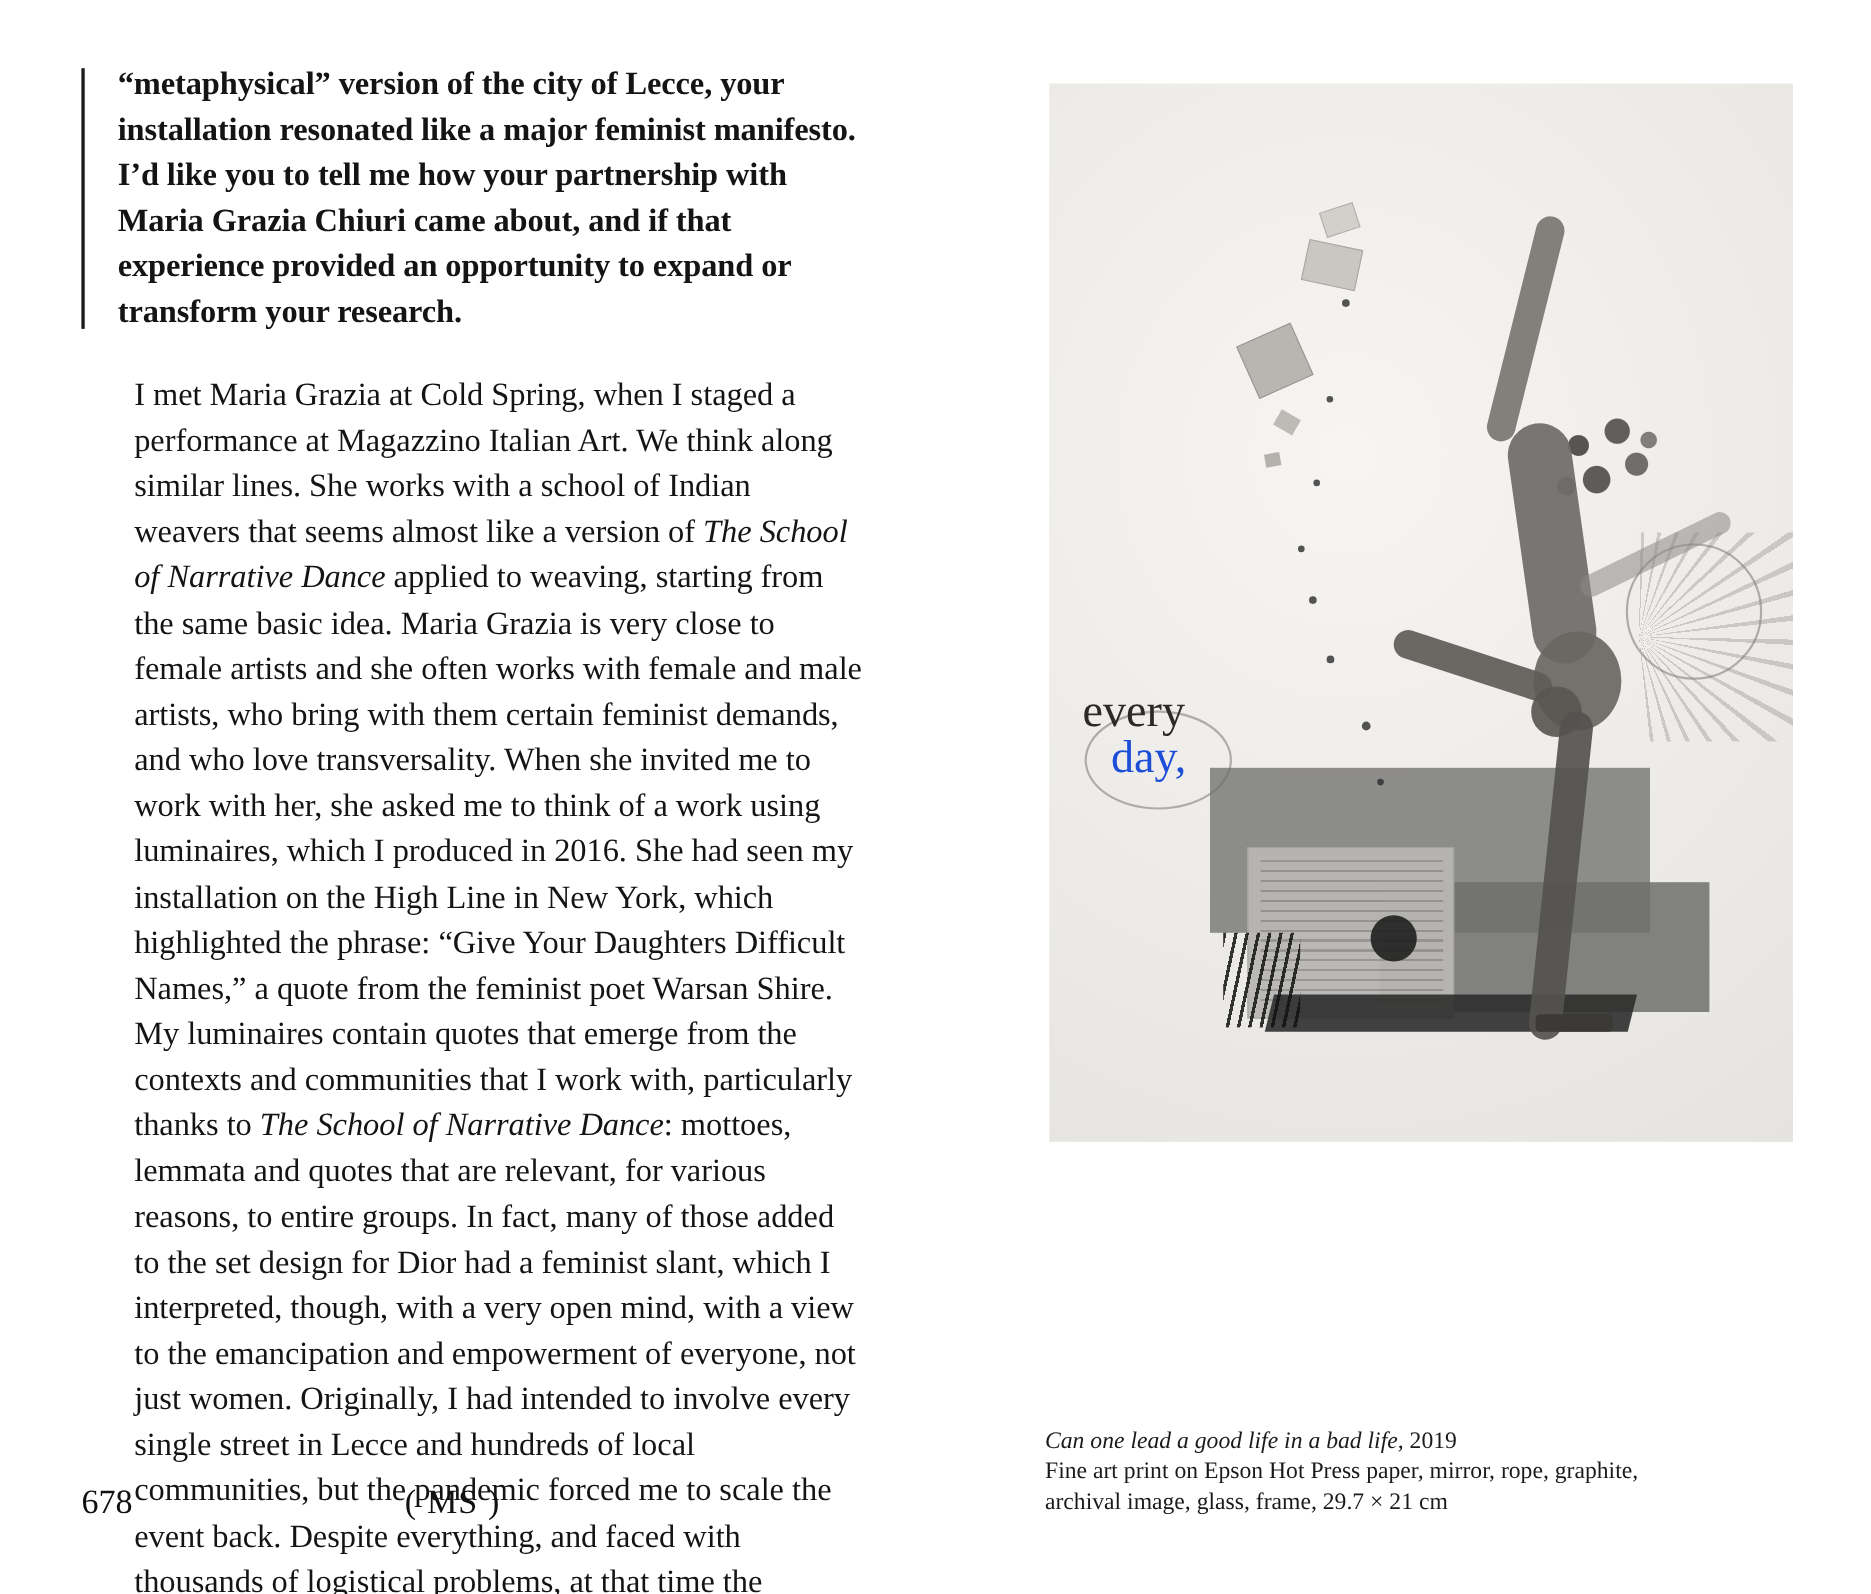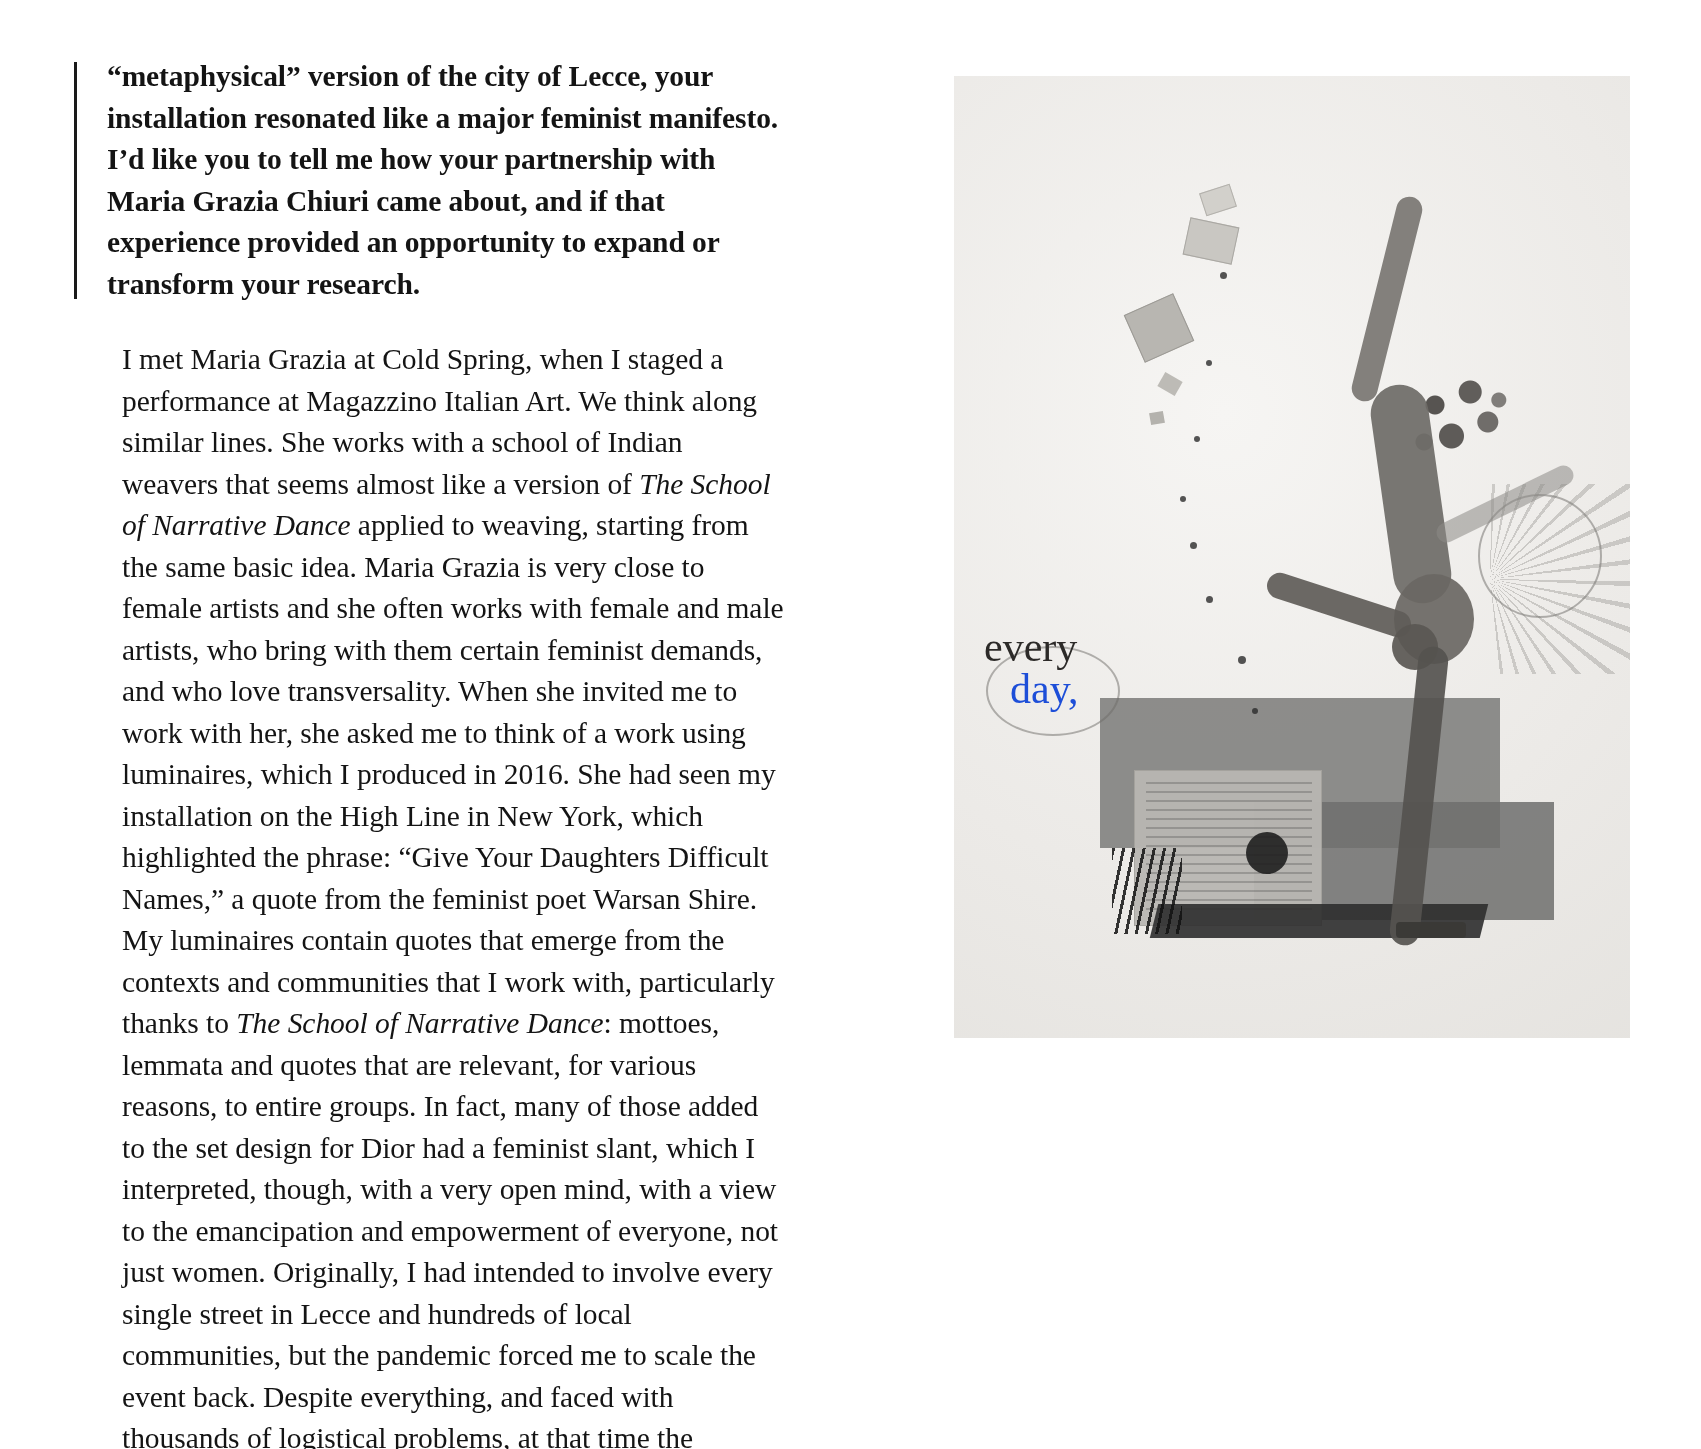--- a/index.html
+++ b/index.html
@@ -296,20 +296,24 @@
     <div class="question-block">
       <div class="question-rule"></div>
       <div class="question-text">“metaphysical” version of the city of Lecce, your installation resonated like a major feminist manifesto. I’d like you to tell me how your partnership with Maria Grazia Chiuri came about, and if that experience provided an opportunity to expand or transform your research.</div>
     </div>
 
     <div class="body-text">
       <span>I met Maria Grazia at Cold Spring, when I staged a performance at Magazzino Italian Art. We think along similar lines. She works with a school of Indian weavers that seems almost like a version of </span><i class="italic">The School of Narrative Dance</i><span> applied to weaving, starting from the same basic idea. Maria Grazia is very close to female artists and she often works with female and male artists, who bring with them certain feminist demands, and who love transversality. When she invited me to work with her, she asked me to think of a work using luminaires, which I produced in 2016. She had seen my installation on the High Line in New York, which highlighted the phrase: “Give Your Daughters Difficult Names,” a quote from the feminist poet Warsan Shire. My luminaires contain quotes that emerge from the contexts and communities that I work with, particularly thanks to </span><i class="italic">The School of Narrative Dance</i><span>: mottoes, lemmata and quotes that are relevant, for various reasons, to entire groups. In fact, many of those added to the set design for Dior had a feminist slant, which I interpreted, though, with a very open mind, with a view to the emancipation and empowerment of everyone, not just women. Originally, I had intended to involve every single street in Lecce and hundreds of local communities, but the pandemic forced me to scale the event back. Despite everything, and faced with thousands of logistical problems, at that time the “promise” was kept that I was looking for from</span>
     </div>
   </div>
 
+  <div class="footer-row">
+    <div class="folio">678</div>
+    <div class="running-mark">( MS )</div>
+  </div>
 
   <div class="right-col">
     <div class="plate">
       <div class="paper"></div>
 
       <div class="sh grey-block-a"></div>
       <div class="sh grey-block-b"></div>
       <div class="sh grey-block-c"></div>
       <div class="sh doc-lines"></div>
       <div class="sh dark-disc"></div>
@@ -344,14 +348,19 @@
         <div class="limb leg-down"></div>
         <div class="limb foot"></div>
       </div>
 
       <div class="plate-word-circle"></div>
       <div class="plate-word-1">every</div>
       <div class="plate-word-2">day,</div>
     </div>
   </div>
 
+  <div class="caption">
+    <span class="title">Can one lead a good life in a bad life</span><span>, 2019</span><br>
+    <span>Fine art print on Epson Hot Press paper, mirror, rope, graphite,</span><br>
+    <span>archival image, glass, frame, 29.7 × 21 cm</span>
+  </div>
 
 </div>
 
 </body></html>

